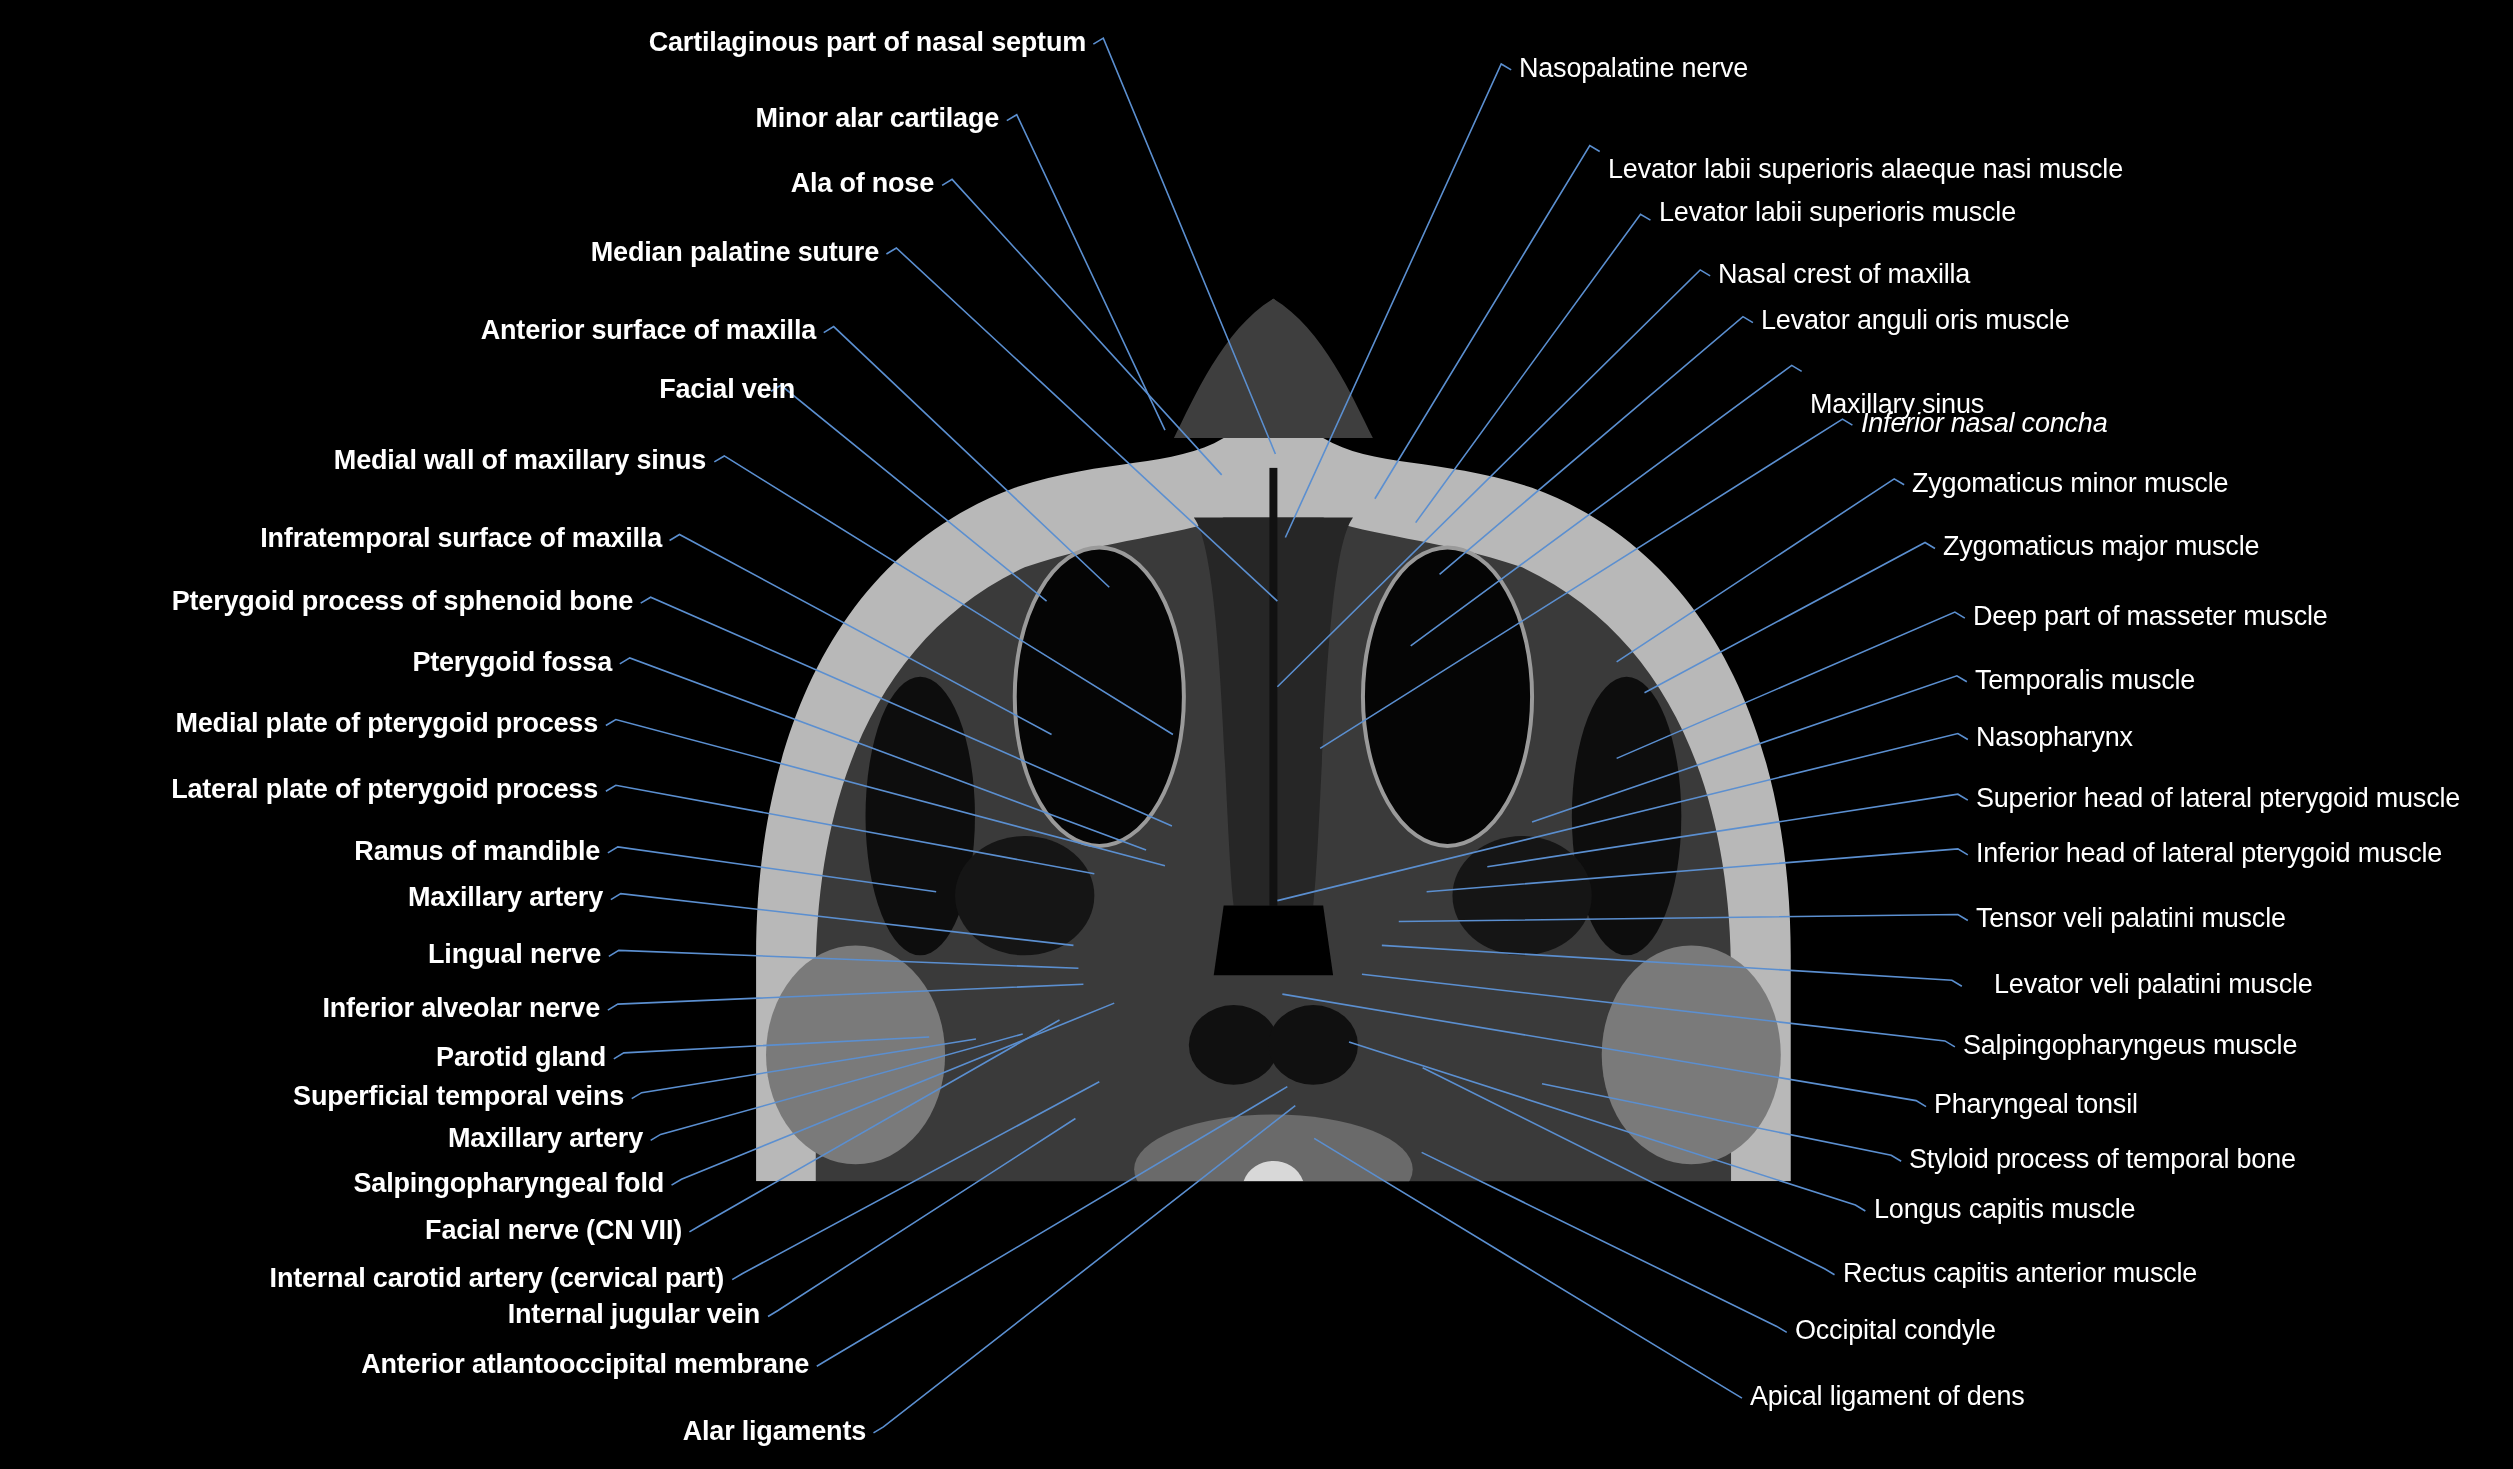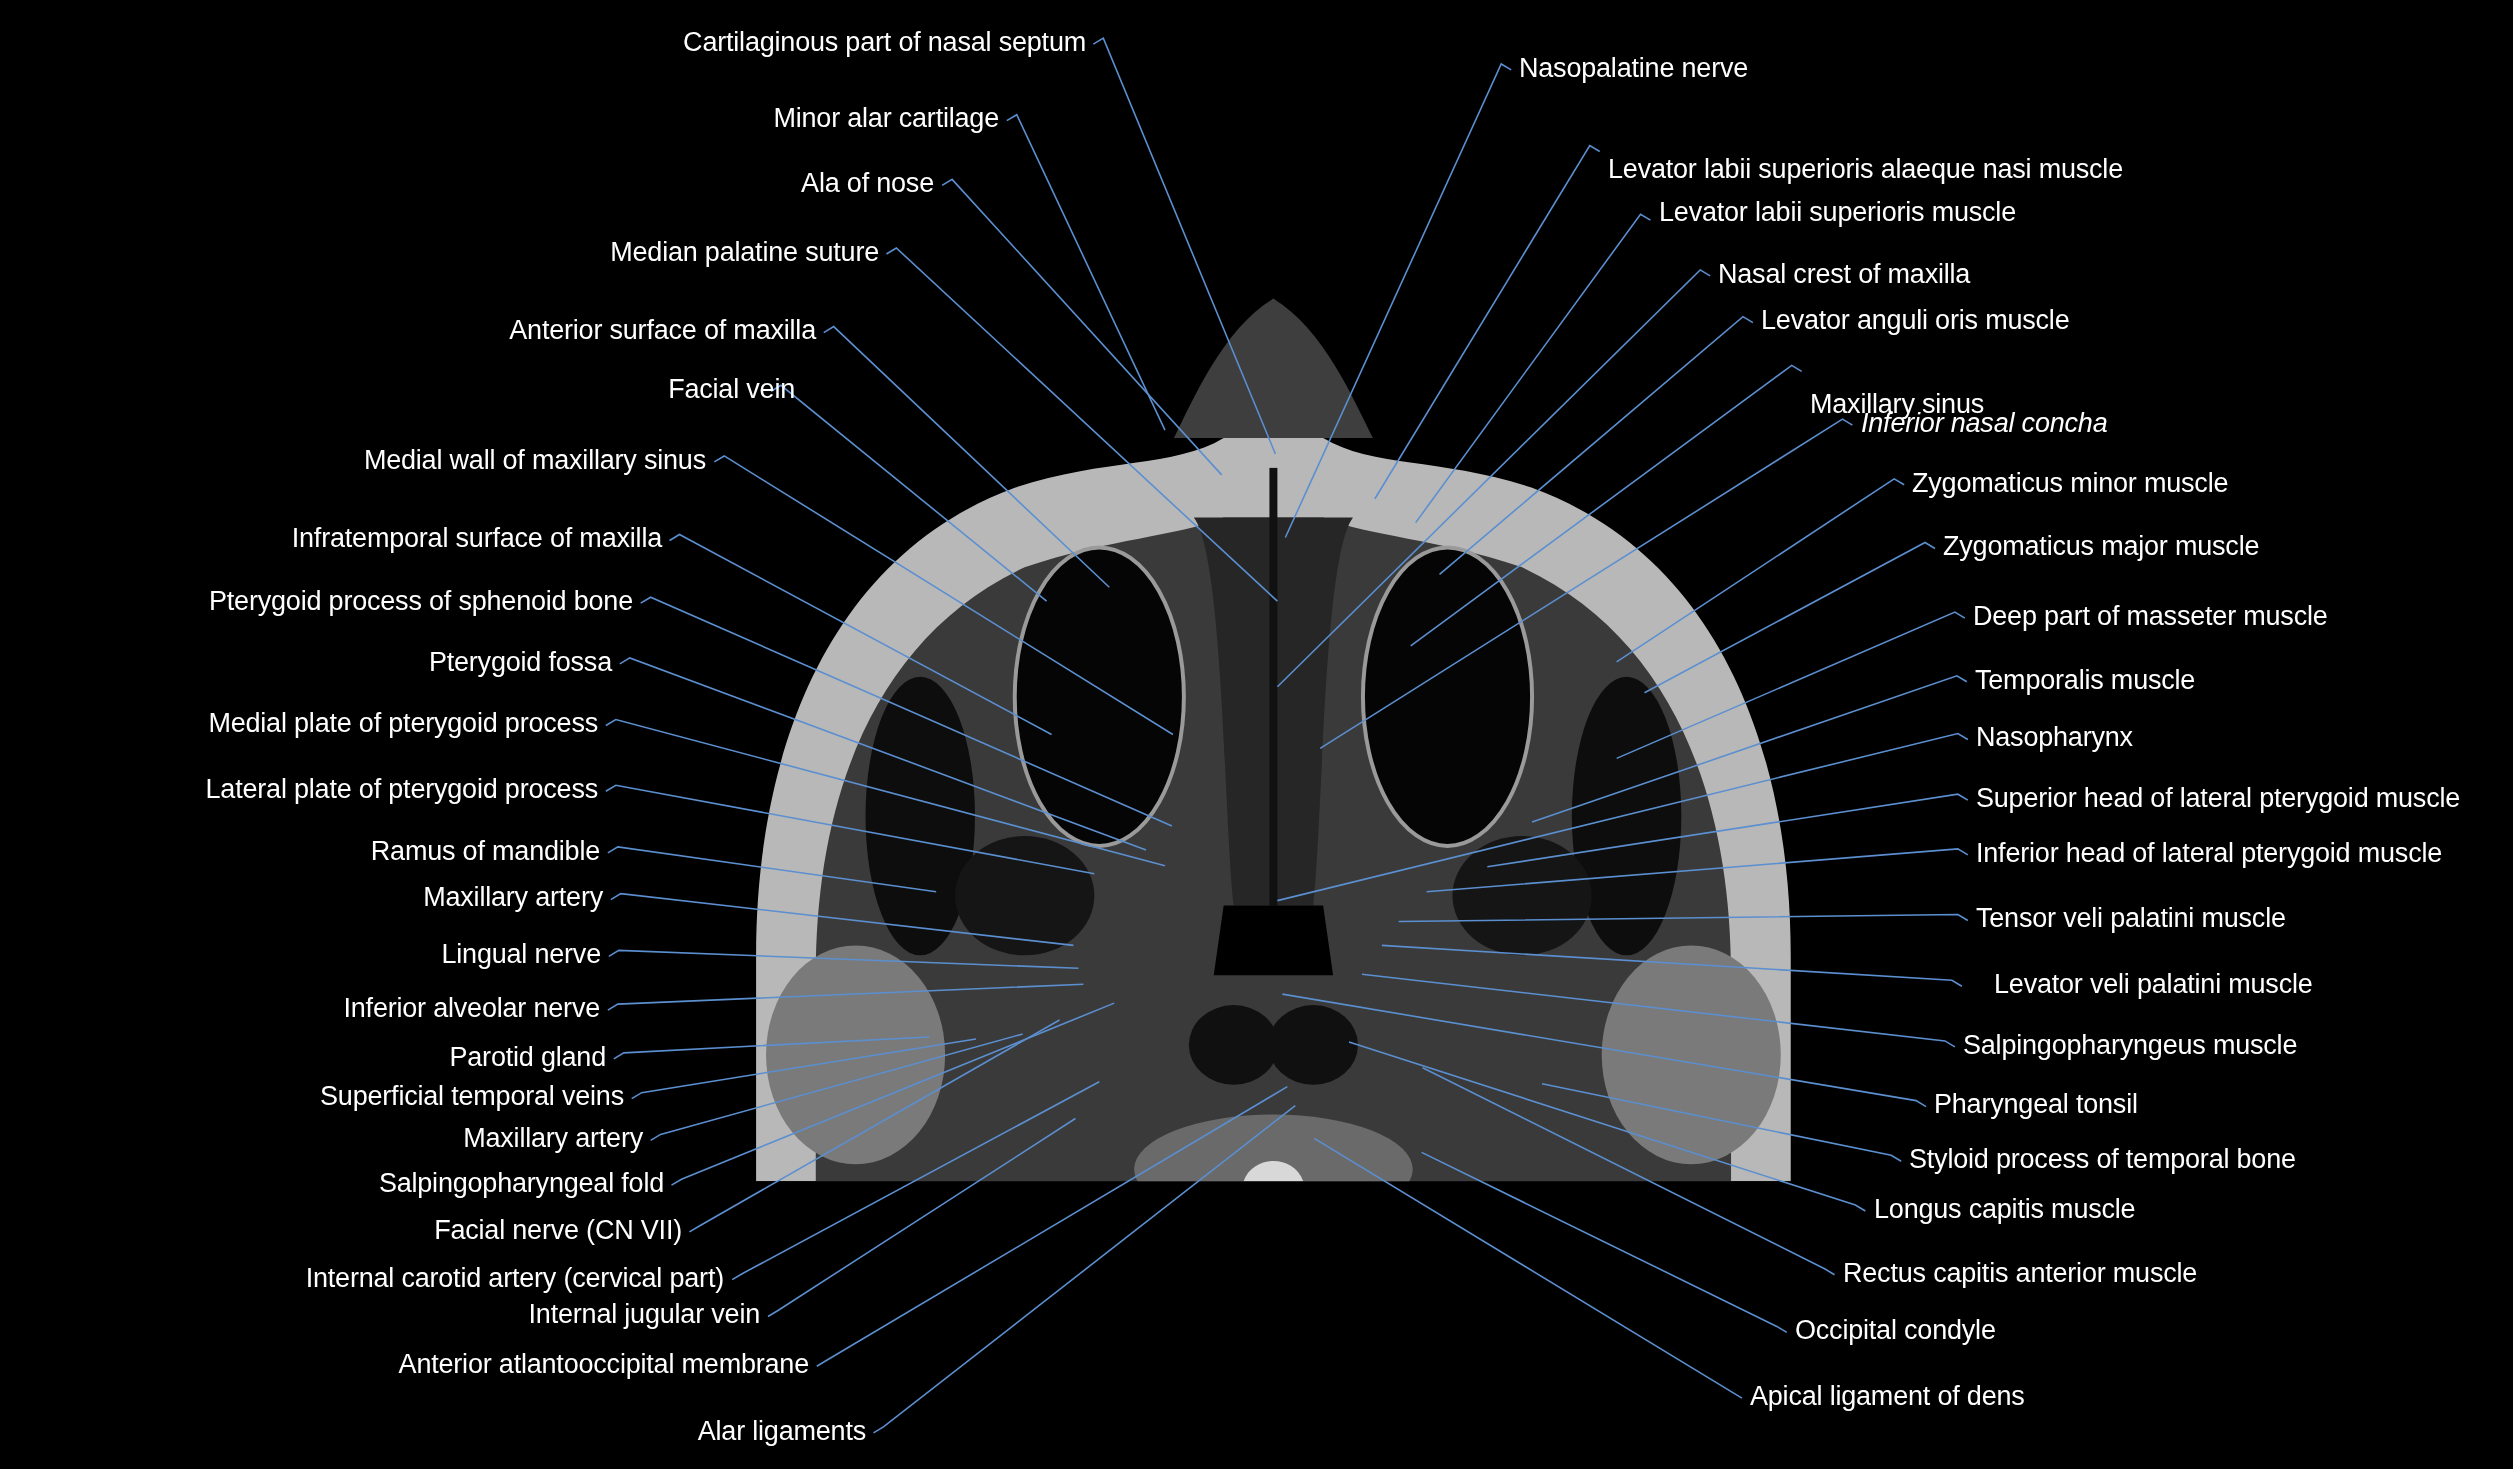--- a/index.html
+++ b/index.html
@@ -4,21 +4,21 @@
 <style>
   html, body { margin: 0; padding: 0; background: #000; }
   body { width: 2513px; height: 1470px; position: relative; overflow: hidden;
          font-family: "Liberation Sans", sans-serif; }
   .stage { position: absolute; left: 0; top: 0; width: 2513px; height: 1470px; }
   .mri { position: absolute; left: 0; top: 0; }
   .leaders { position: absolute; left: 0; top: 0; pointer-events: none; }
   .label { position: absolute; color: #ffffff; font-size: 27px; line-height: 30px;
            white-space: nowrap; transform: translateY(-50%); letter-spacing: -0.2px;
            font-family: "Liberation Sans", sans-serif; }
-  .label.left { text-align: center; transform: translate(-100%, -50%); }
+  .label.left { text-align: center; transform: translate(-100%, -50%); font-weight: bold; }
 </style>
 </head>
 <body>
 
 <div class="stage">
 
   <svg class="mri" width="2513" height="1470" viewBox="0 0 2526 1477">
     <defs>
       <radialGradient id="skin" cx="50%" cy="55%" r="55%">
         <stop offset="0%" stop-color="#2a2a2a"></stop>

